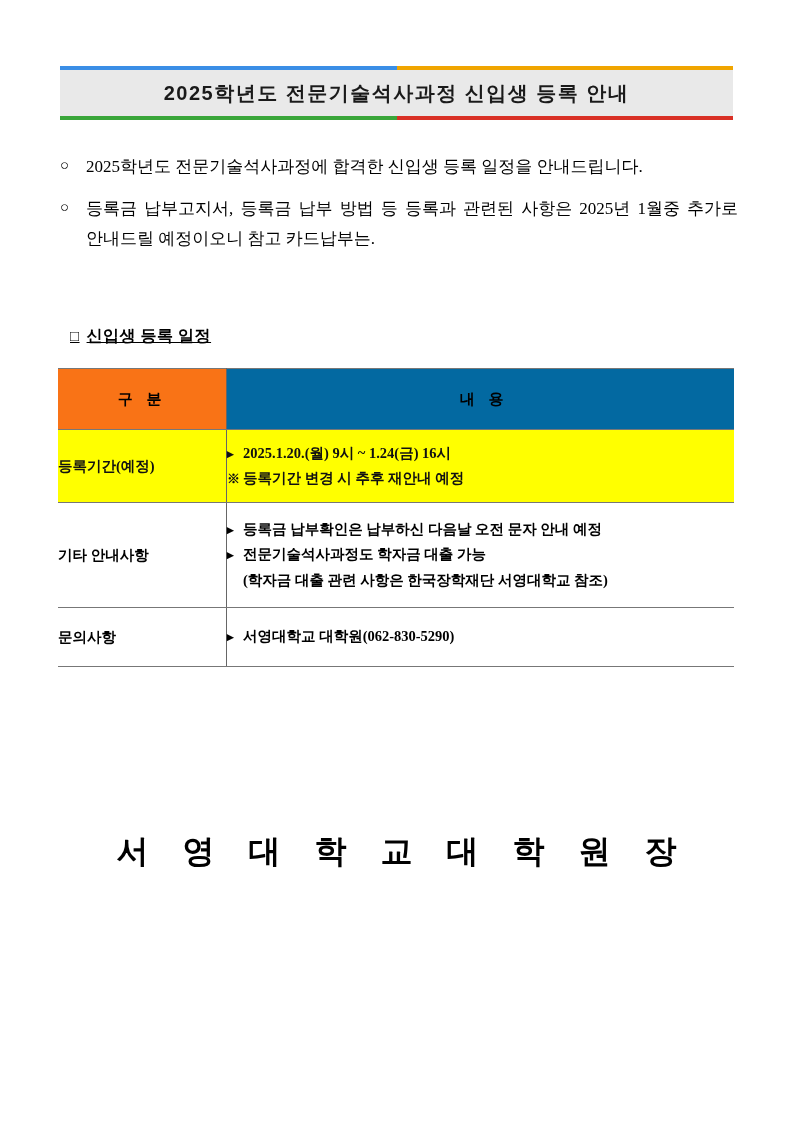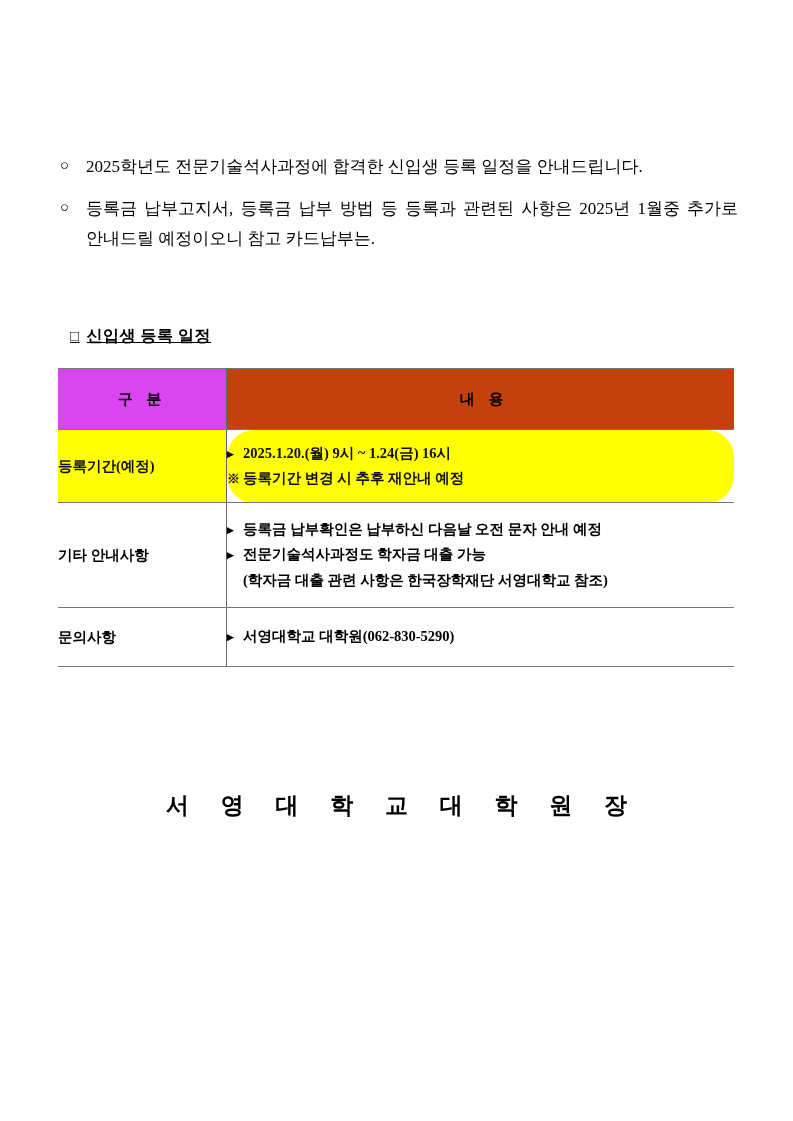--- a/index.html
+++ b/index.html
@@ -149,21 +149,20 @@
     font-size: 14.5px;
     font-weight: bold;
     border-right: 1px solid #666;
     padding: 12px 4px;
   }
   td.content {
     padding: 13px 0 13px 16px;
     font-size: 14.5px;
     font-weight: bold;
     line-height: 1.75;
-    border-radius: 27px;
   }
   tr.highlight td {
     background: #ffff00;
   }
   tr.highlight td.label,
   tr.highlight td.content {
     color: #111;
   }
   .line {
     white-space: nowrap;
@@ -178,56 +177,69 @@
   }
   .row-h1 td { height: 72px; }
   .row-h2 td { height: 76px; }
   .row-h3 td { height: 104px; }
   .row-h4 td { height: 58px; }
 
   
   .signature {
     position: absolute;
     left: 0;
-    top: 790px;
+    top: 830px;
     width: 100%;
     text-align: center;
-    font-size: 23px;
+    font-size: 32px;
     font-weight: bold;
     letter-spacing: 13px;
     text-indent: 13px;
   }
 </style>
 </head>
 <body>
 
 <div class="page">
 
+  <div class="title-banner">
+    <div class="title-rule-top">
+      <div class="rule-seg rule-left" id="ruleTopLeft" style="background: rgb(58, 142, 230);"></div>
+      <div class="rule-seg rule-right" id="ruleTopRight" style="background: rgb(240, 165, 0);"></div>
+    </div>
+    <div class="title-body" style="background: rgb(233, 233, 233);">
+      <span class="title-text">2025학년도 전문기술석사과정 신입생 등록 안내</span>
+    </div>
+    <div class="title-rule-bot">
+      <div class="rule-seg rule-left" id="ruleBotLeft" style="background: rgb(58, 166, 58);"></div>
+      <div class="rule-seg rule-right" id="ruleBotRight" style="background: rgb(217, 48, 37);"></div>
+    </div>
+  </div>
 
   <div class="intro">
     <div class="intro-item">
       <span class="intro-marker">○</span>
       <span class="intro-text">2025학년도 전문기술석사과정에 합격한 신입생 등록 일정을 안내드립니다.</span>
     </div>
     <div class="intro-item">
       <span class="intro-marker">○</span>
       <span class="intro-text">등록금 납부고지서, 등록금 납부 방법 등 등록과 관련된 사항은 2025년 1월중 추가로 안내드릴 예정이오니 참고 카드납부는.</span>
     </div>
   </div>
 
   <div class="section-heading">
     <span class="sq">□</span><span>신입생 등록 일정</span>
   </div>
 
   <div class="tbl-wrap">
     <table class="info">
       <thead>
         <tr class="hdr-row">
-          <th class="col-label" style="background: #d946ef;">구 분</th>
-          <th style="background: #c2410c; padding-left: 7px;">내 용</th>
+          <th class="col-label" style="background: #f97316;">구 분</th>
+          <th style="background: #0369a1; padding-left: 7px;">내 용</th>
         </tr>
       </thead>
       <tbody id="tbody">
           <tr class="highlight row-h1">
             <td class="label col-label" style="background: rgb(255, 255, 0);">등록기간(예정)</td>
             <td class="content" style="background: rgb(255, 255, 0);">
               <div class="line"><span class="mk">▸</span><span>2025.1.20.(월) 9시 ~ 1.24(금) 16시</span></div>
               <div class="line"><span class="mk">※</span><span>등록기간 변경 시 추후 재안내 예정</span></div>
             </td>
           </tr>

